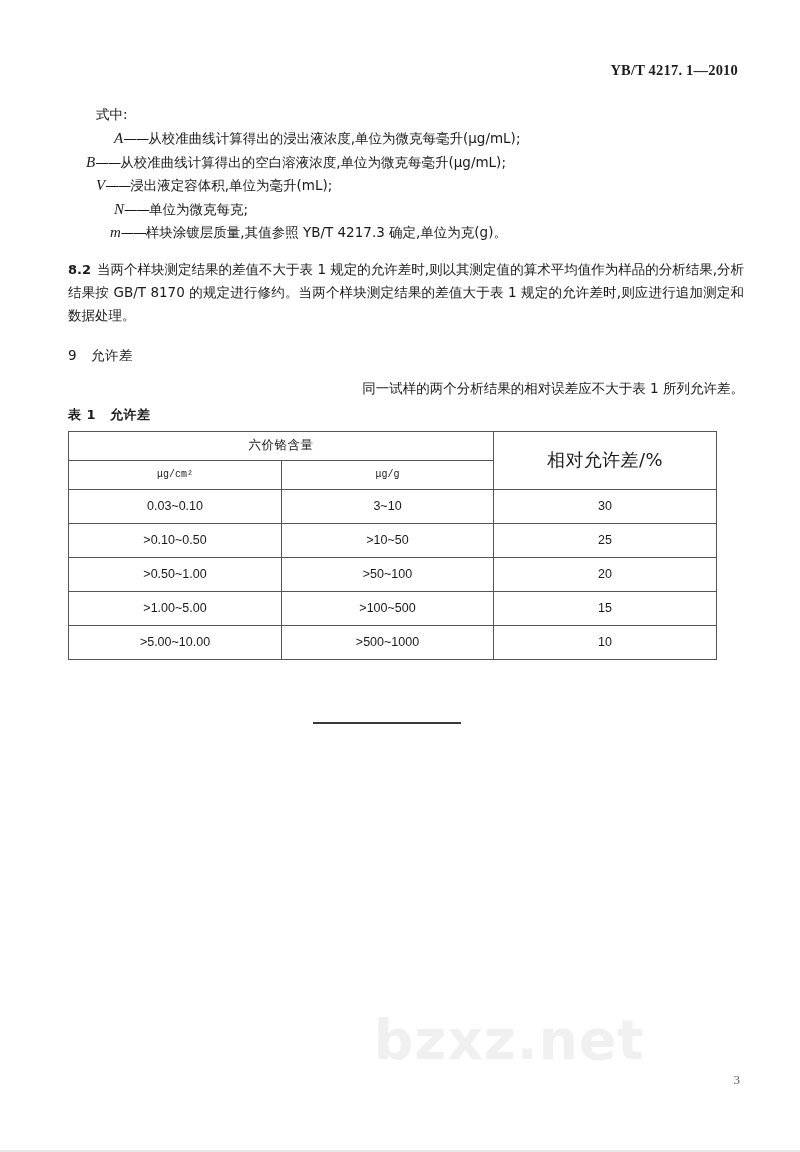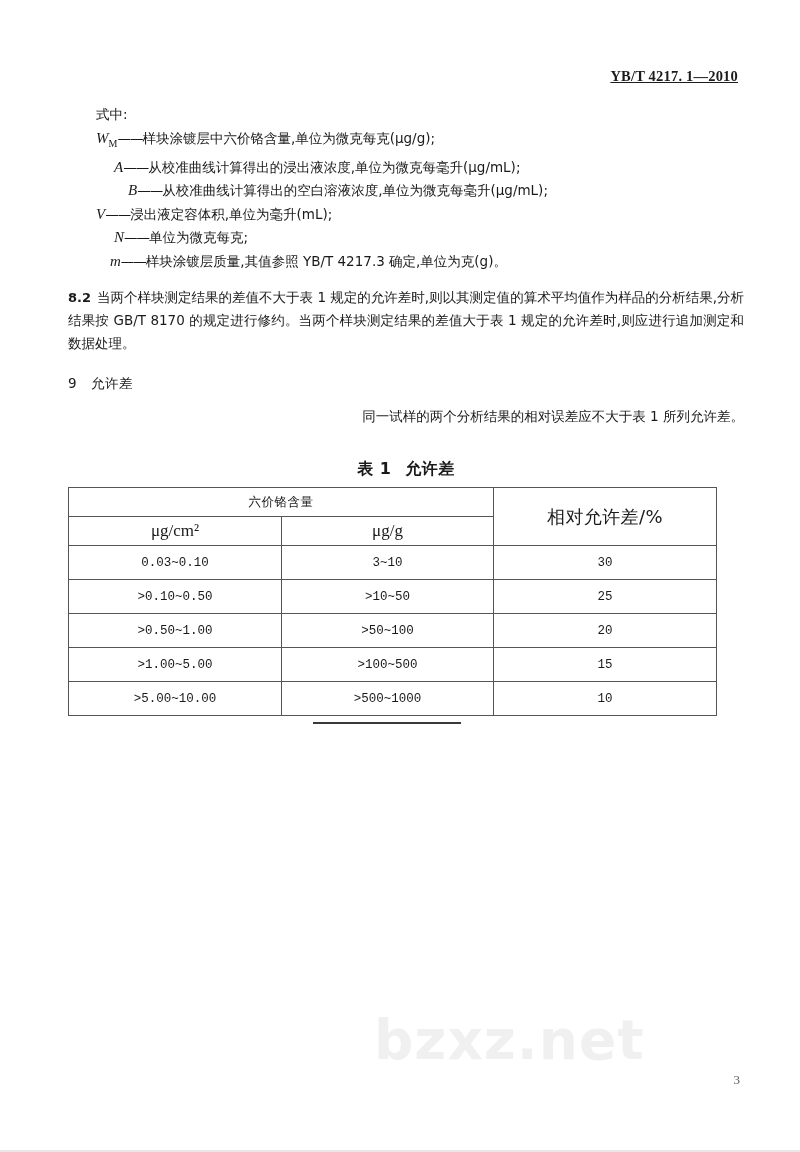--- a/index.html
+++ b/index.html
@@ -22,29 +22,28 @@
     left: 0;
     bottom: 0;
     width: 800px;
     height: 2px;
     background: #e8e8e8;
   }
 
   
   .header {
     position: absolute;
-    top: 68px;
+    top: 62px;
     right: 62px;
     font-family: "Liberation Serif", "DejaVu Serif", serif;
     font-weight: bold;
     font-size: 14.5px;
     letter-spacing: 0.2px;
     color: #1c1c1c;
     white-space: nowrap;
-    text-decoration: underline;
   }
 
   
   .content {
     position: absolute;
     left: 68px;
     top: 104px;
     width: 676px;
   }
 
@@ -75,21 +74,21 @@
   .def-line .sym sub {
     font-style: normal;
     font-size: 10px;
     font-variant: small-caps;
   }
   .def-line .dash {
     letter-spacing: -1px;
   }
   .ind-0 { margin-left: 28px; }
   .ind-1 { margin-left: 46px; }
-  .ind-2 { margin-left: 60px; }
+  .ind-2 { margin-left: 18px; }
   .ind-3 { margin-left: 28px; }
   .ind-4 { margin-left: 46px; }
   .ind-5 { margin-left: 42px; }
 
   .para-num {
     font-family: "DejaVu Sans", sans-serif;
     font-weight: bold;
     font-size: 13px;
   }
   .sec-8-2 {
@@ -114,25 +113,25 @@
     margin-top: 12px;
     margin-left: 28px;
     font-family: "DejaVu Sans", sans-serif;
     font-size: 13.5px;
     line-height: 22px;
     text-align: right;
   }
 
   
   .table-caption {
-    margin-top: 32px;
-    text-align: center;
+    margin-top: 7px;
+    text-align: left;
     font-family: "DejaVu Sans", sans-serif;
     font-weight: bold;
-    font-size: 16px;
+    font-size: 13px;
     letter-spacing: 0.5px;
   }
   .table-caption .gap { display: inline-block; width: 14px; }
 
   table.tol {
     margin-top: 7px;
     border-collapse: collapse;
     width: 648px;
     table-layout: fixed;
     font-family: "DejaVu Sans", sans-serif;
@@ -144,32 +143,32 @@
     color: #1a1a1a;
     padding: 0;
   }
   table.tol .hdr-group {
     height: 28px;
     font-size: 12.5px;
     letter-spacing: 0.5px;
   }
   table.tol .hdr-unit {
     height: 28px;
-    font-size: 17px;
-    font-family: Liberation Serif, serif;
+    font-size: 10px;
+    font-family: Liberation Mono, monospace;
   }
   table.tol .hdr-right {
     font-size: 18px;
     letter-spacing: 0.4px;
     margin-top: 32px;
   }
   table.tol td.cell {
     height: 33px;
     font-size: 12.5px;
-    font-family: Liberation Mono, monospace;
+    font-family: Liberation Sans, sans-serif;
   }
   .col-a { width: 213px; }
   .col-b { width: 212px; }
   .col-c { width: 223px; }
 
   
   .mid-rule {
     position: absolute;
     left: 313px;
     top: 722px;
@@ -208,23 +207,20 @@
 <div class="page">
 
   <div class="header">YB/T 4217. 1—2010</div>
 
   <div class="content">
 
     <div class="shizhong">式中:</div>
 
     <div class="defs">
 
-      <div class="def-line ind-0">
-        <span class="sym"><span>W</span><sub>M</sub></span><span class="dash">——</span><span>样块涂镀层中六价铬含量,单位为微克每克(μg/g);</span>
-      </div>
 
       <div class="def-line ind-1">
         <span class="sym"><span>A</span></span><span class="dash">——</span><span>从校准曲线计算得出的浸出液浓度,单位为微克每毫升(μg/mL);</span>
       </div>
 
       <div class="def-line ind-2">
         <span class="sym"><span>B</span></span><span class="dash">——</span><span>从校准曲线计算得出的空白溶液浓度,单位为微克每毫升(μg/mL);</span>
       </div>
 
       <div class="def-line ind-3">

